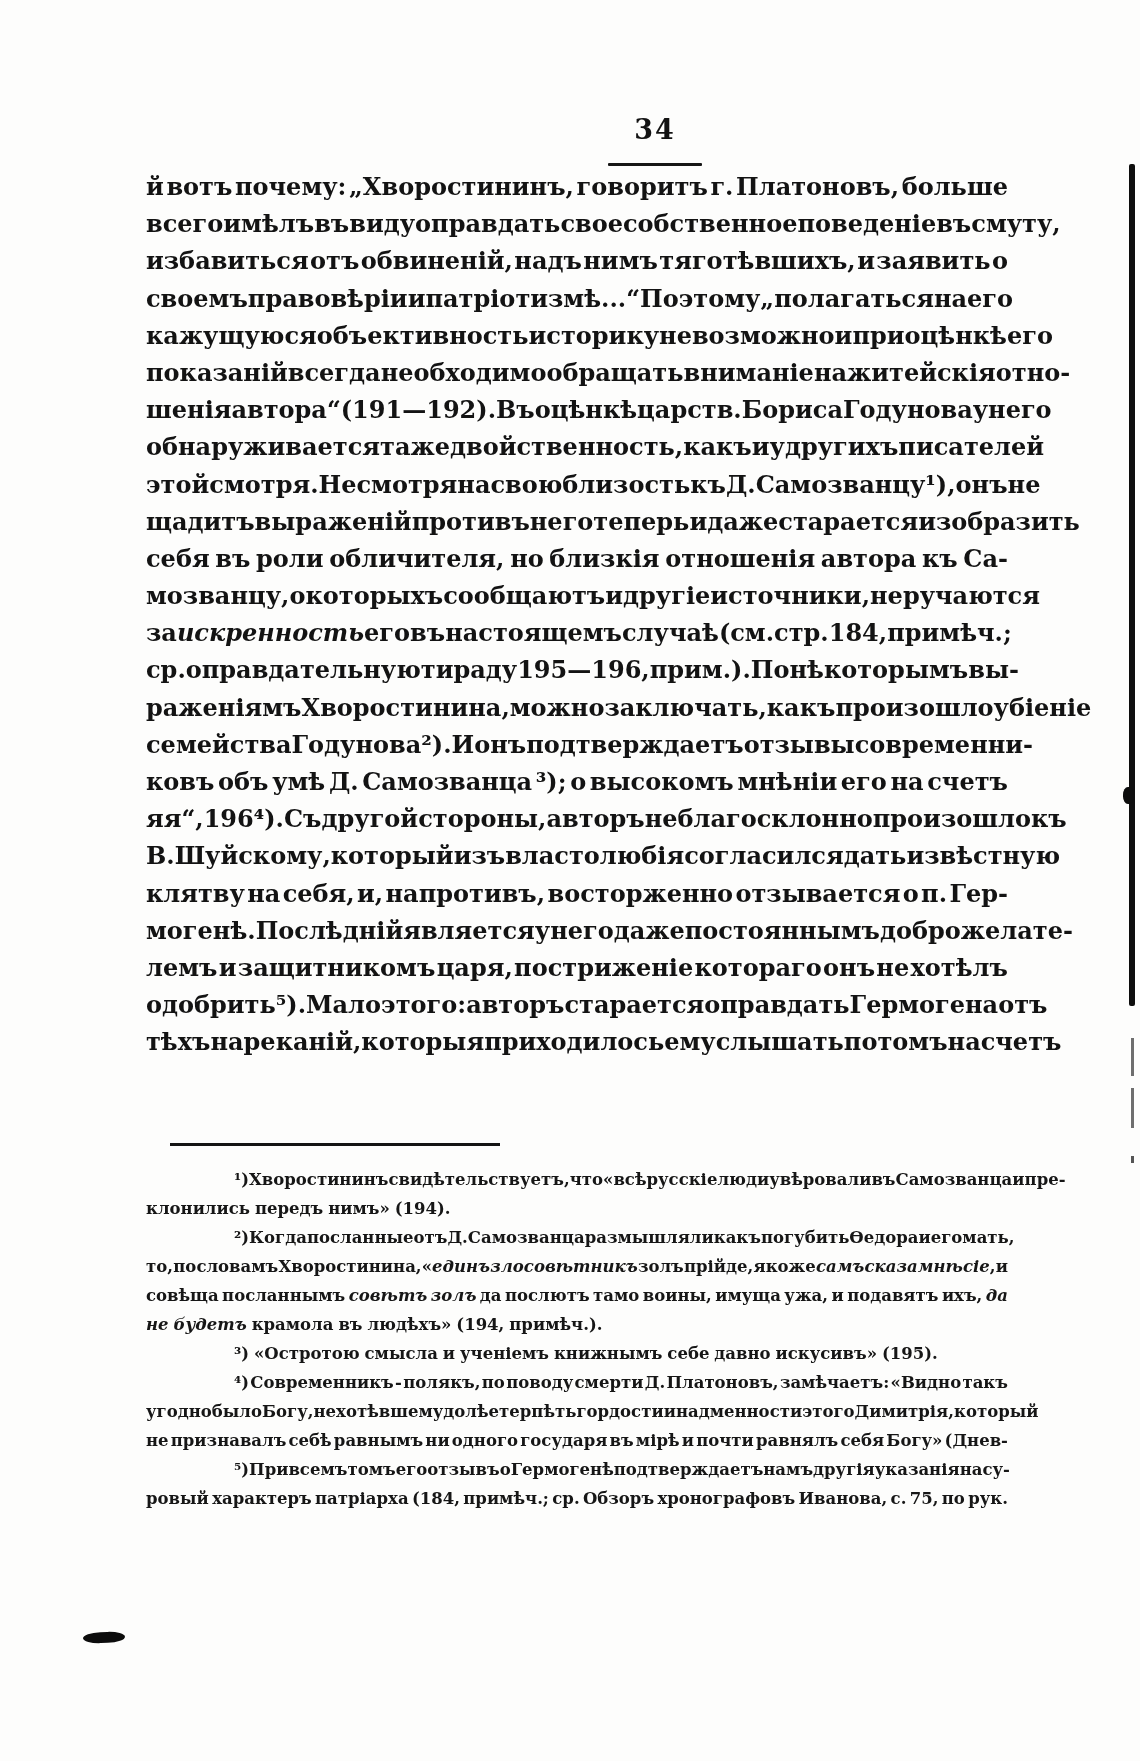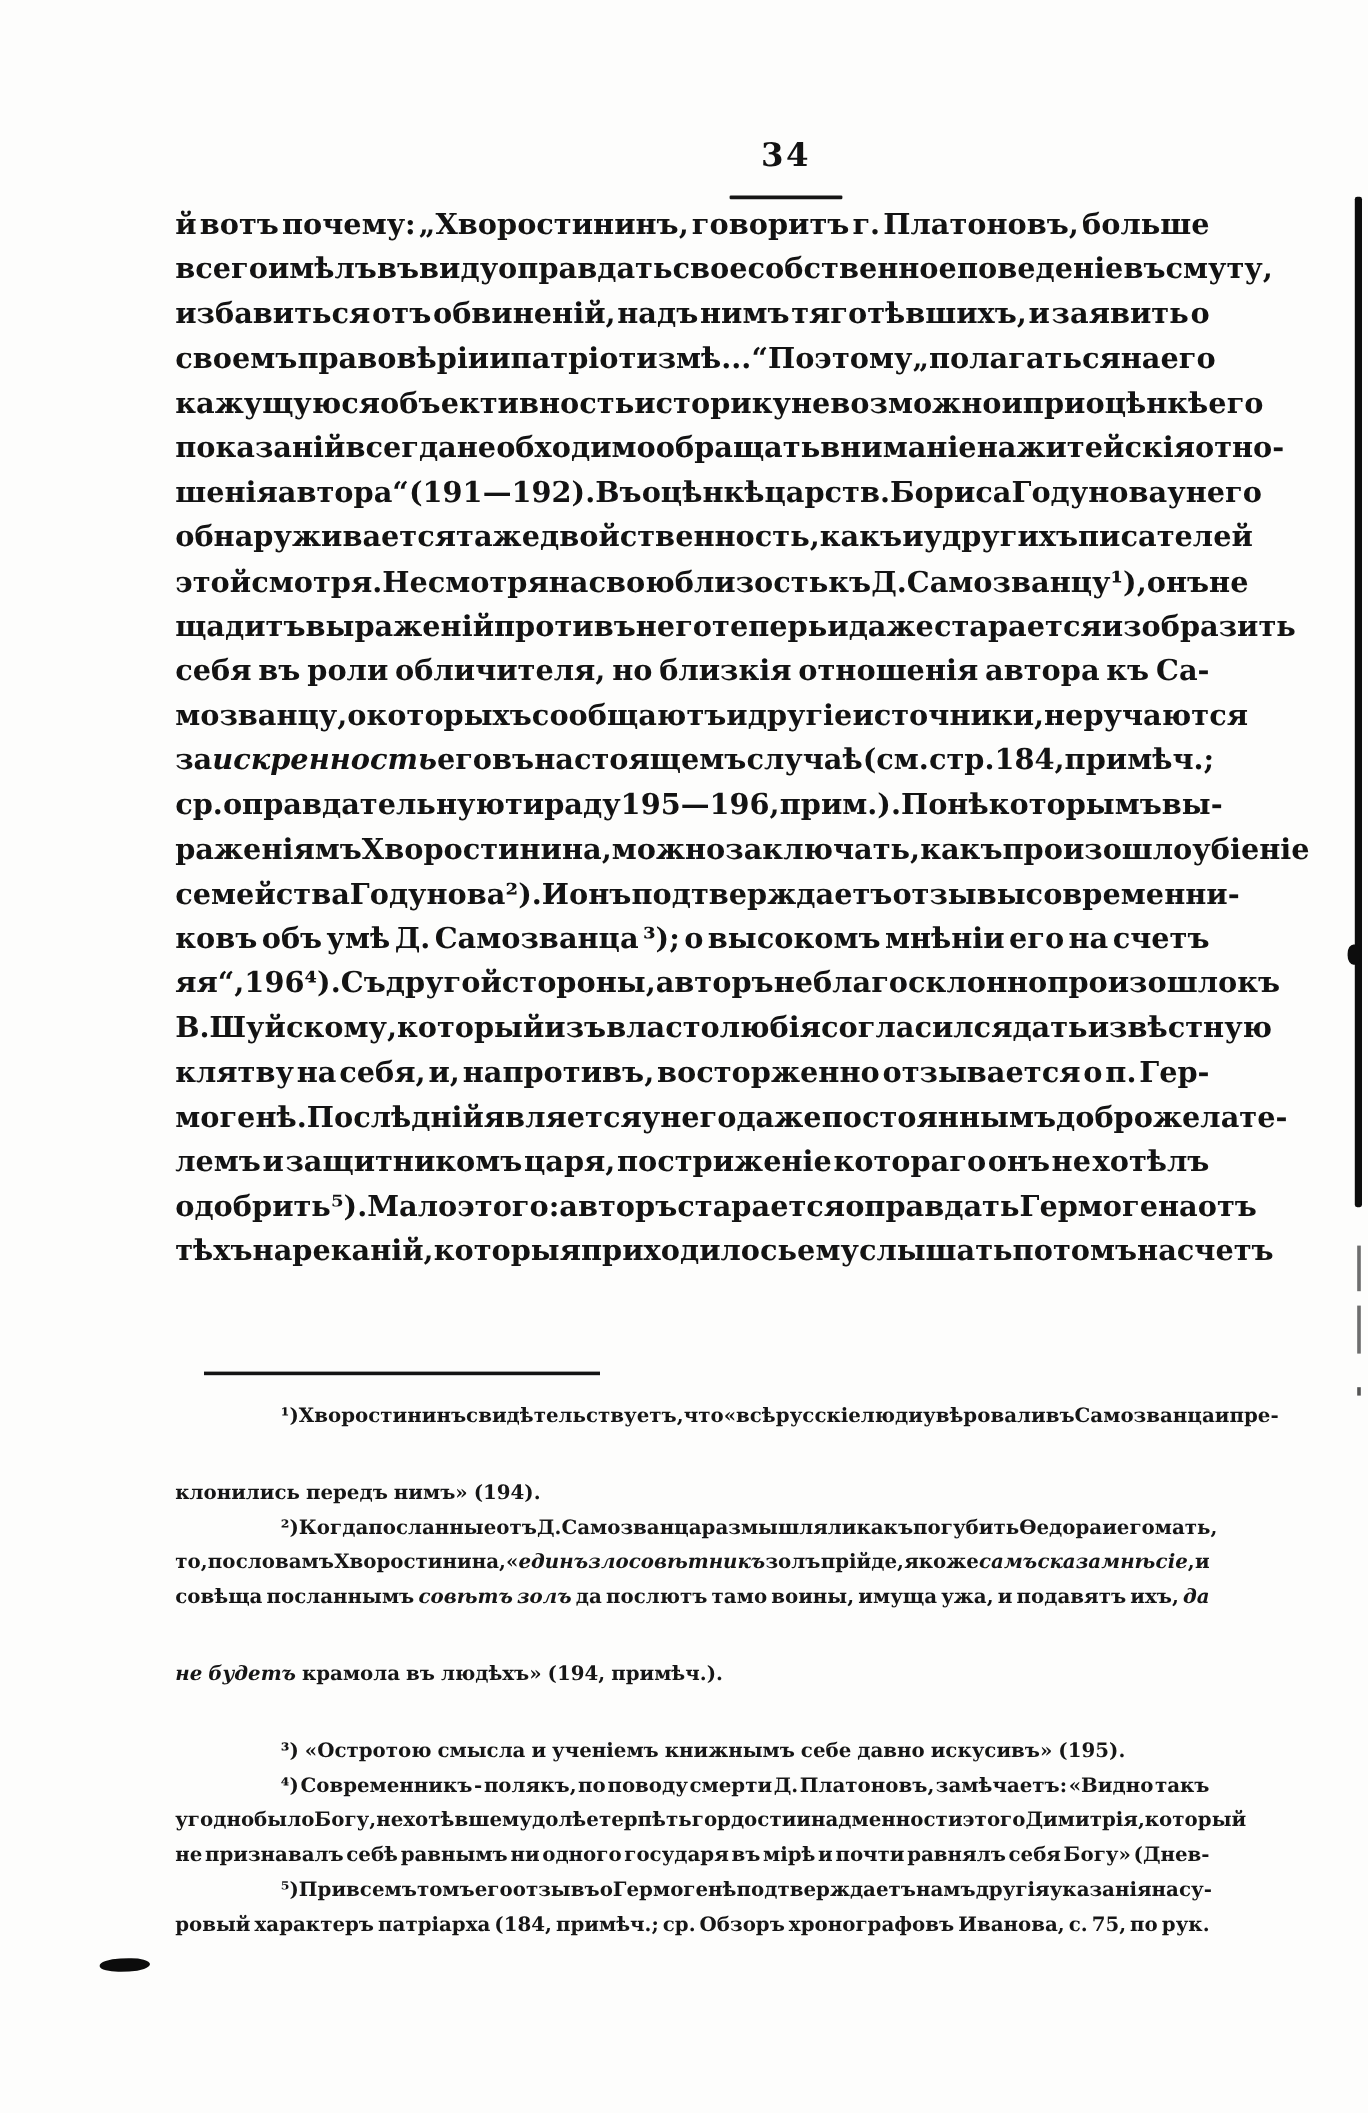--- a/index.html
+++ b/index.html
@@ -19,21 +19,21 @@
   }
   .main .tline { height:37.2px; align-items:baseline; }
 
   .fns {
     position:absolute; left:146px; top:1170px; width:862px;
     font-size:16.5px; font-weight:bold; color:#161616;
   }
   .fns .tline { height:29px; align-items:baseline; }
 
   .tline { display:flex; justify-content:space-between; white-space:nowrap; }
-  .tline.noj { justify-content:flex-start; gap:0.30em;margin-top:35px; }
+  .tline.noj { justify-content:flex-start; gap:0.30em; }
   .tline.ind { padding-left:88px; }
   .it { font-style:italic; }
   .rm { font-style:normal; }
 
   .fn-sep { position:absolute; left:170px; top:1143px; width:330px; height:3px; background:#141414; }
 
   .ink-smudge {
     position:absolute; left:83px; top:1632px; width:42px; height:11px;
     background:#0c0c0c; border-radius:50% / 60%; transform:rotate(-2deg);
   }

